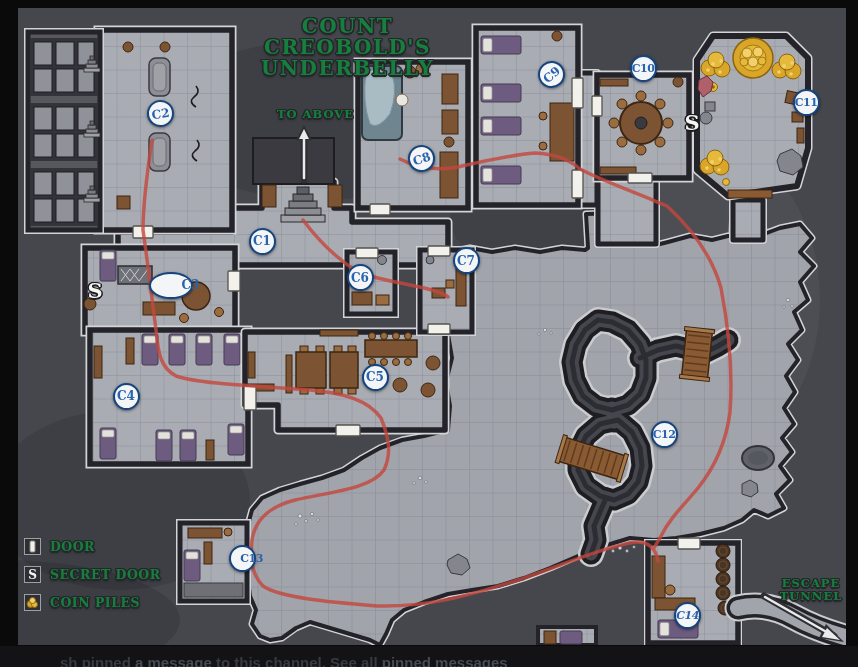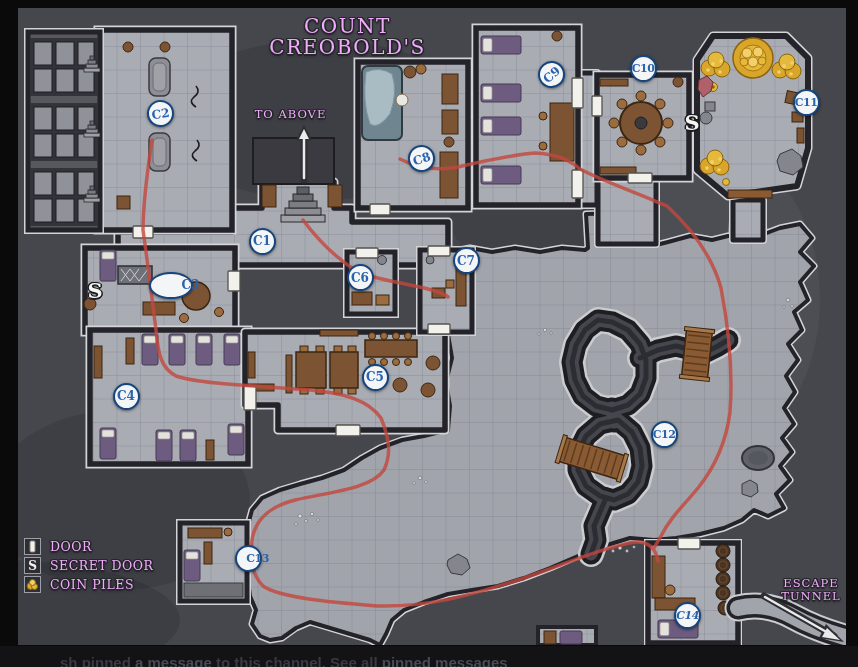--- a/index.html
+++ b/index.html
@@ -1,37 +1,37 @@
 <!DOCTYPE html>
 <html><head>
 <meta charset="utf-8">
 <style>
   html,body{margin:0;padding:0;background:#000;}
   .stage{position:relative;width:858px;height:667px;background:#0a0a0b;overflow:hidden;
          font-family:"DejaVu Serif","Liberation Serif",serif;}
   .map-svg{position:absolute;left:0;top:0;}
   .ovl{position:absolute;left:0;top:0;width:858px;height:667px;pointer-events:none;}
-  .outlined{color:#f0abfc;font-weight:normal;
+  .outlined{color:#15803d;font-weight:bold;
     text-shadow:-1.5px 0 #26262b,1.5px 0 #26262b,0 -1.5px #26262b,0 1.5px #26262b,
                 -1px -1px #26262b,1px -1px #26262b,-1px 1px #26262b,1px 1px #26262b,0 2px 3px rgba(0,0,0,.55);}
   .map-title{position:absolute;left:225px;top:16px;width:245px;text-align:center;
     font-size:20px;line-height:21px;letter-spacing:1.5px;}
   .small-note{position:absolute;font-size:11.5px;letter-spacing:1px;text-align:center;}
-  .to-above{left:243px;top:107px;width:95px;}
+  .to-above{left:268px;top:107px;width:95px;}
   .escape{right:12px;top:577px;width:70px;line-height:13px;}
   .marker{position:absolute;width:27px;height:27px;border-radius:50%;
     background:#f3f5f7;border:2.5px solid #15457f;box-sizing:border-box;
     display:flex;align-items:center;justify-content:center;
     font-size:12px;font-weight:bold;color:#2a62ab;
     box-shadow:0 1px 3px rgba(0,0,0,.5);}
   .marker.long{font-size:11px;letter-spacing:-0.5px;}
   .s-marker{position:absolute;font-size:21px;font-weight:bold;color:#f5f5f2;
     text-shadow:-1.5px 0 #1b1b1f,1.5px 0 #1b1b1f,0 -1.5px #1b1b1f,0 1.5px #1b1b1f,
                 -1px -1px #1b1b1f,1px 1px #1b1b1f;transform:translate(-50%,-55%);}
-  .legend{position:absolute;left:24px;top:537px;display:flex;flex-direction:column;gap:1px;}
+  .legend{position:absolute;left:24px;top:537px;display:flex;flex-direction:column;gap:10px;}
   .legend-row{display:flex;align-items:center;height:18px;}
   .licon{width:17px;height:17px;background:#2e2e33;border:1.5px solid #9aa0a8;
     box-sizing:border-box;display:flex;align-items:center;justify-content:center;flex:0 0 17px;}
   .llabel{margin-left:9px;font-size:12.5px;letter-spacing:0.5px;}
   .bottom-bar{position:absolute;left:0;top:646px;width:858px;height:21px;background:#131316;overflow:hidden;font-weight:bold;}
   .bottom-bar .txt{position:absolute;left:60px;top:8px;width:800px;white-space:nowrap;
     font-family:"Liberation Sans","DejaVu Sans",sans-serif;font-size:15px;color:#383b42;}
   .bottom-bar .txt b{color:#474b53;}
 </style>
 </head>
@@ -470,20 +470,21 @@
     <path d="M152,140 C146,180 143,208 143,230 C147,258 152,298 156,330 C158,354 161,368 176,376 C200,384 258,386 310,390 C344,393 368,400 381,418 C390,440 391,455 384,470 C371,489 330,492 295,500 C268,507 255,520 252,540 C250,560 252,575 263,586 C281,598 330,602 378,606 C428,607 468,596 518,580 C558,567 600,548 635,542 C650,541 656,550 658,561"></path>
     <path d="M303,220 C318,240 337,259 358,272 C381,281 406,283 428,289 C440,292 446,295 448,297"></path>
     <path d="M400,159 C415,167 435,171 458,167 C480,162 510,155 535,153 C556,154 570,160 580,169 C600,180 640,194 667,206 C692,229 712,256 721,288 C729,330 733,372 730,412 C726,444 714,468 698,488 C683,506 670,518 661,536 C657,543 655,546 654,548"></path>
   </g>
 </g>
 </svg>
 
 <div class="ovl">
   <div class="map-title outlined">
     <div>COUNT CREOBOLD'S</div>
+    <div>UNDERBELLY</div>
   </div>
 
   <div class="small-note to-above outlined">TO ABOVE</div>
   <svg style="position:absolute;left:288px;top:120px;" width="32" height="64">
     <g>
       <path d="M16,60 V16" stroke="#2e2e33" stroke-width="7" stroke-linecap="round"></path>
       <path d="M8,20 L16,5 L24,20 Z" fill="#2e2e33"></path>
       <path d="M16,58 V18" stroke="#e9eaec" stroke-width="2.5" stroke-linecap="round"></path>
       <path d="M11,19 L16,9 L21,19 Z" fill="#e9eaec"></path>
     </g>
@@ -535,21 +536,21 @@
         <div class="marker" style="left: 148.5px; top: 271.5px; transform: rotate(0deg); padding-left: 40px;">C3</div>
         <div class="marker" style="left: 112.5px; top: 382.5px; transform: rotate(0deg);">C4</div>
         <div class="marker" style="left: 361.5px; top: 363.5px; transform: rotate(0deg);">C5</div>
         <div class="marker" style="left: 346.5px; top: 264px; transform: rotate(0deg);">C6</div>
         <div class="marker" style="left: 452.5px; top: 247px; transform: rotate(0deg);">C7</div>
         <div class="marker" style="left: 407.5px; top: 144.5px; transform: rotate(-18deg);">C8</div>
         <div class="marker" style="left: 537.5px; top: 60.5px; transform: rotate(-40deg);">C9</div>
         <div class="marker long" style="left: 629.5px; top: 54.5px; transform: rotate(0deg);">C10</div>
         <div class="marker long" style="left: 792.5px; top: 88.5px; transform: rotate(0deg);">C11</div>
         <div class="marker long" style="left: 650.5px; top: 420.5px; transform: rotate(0deg);">C12</div>
-        <div class="marker long" style="left: 235px; top: 544.5px; transform: rotate(0deg); padding-left: 18px;">C13</div>
+        <div class="marker long" style="left: 229px; top: 544.5px; transform: rotate(0deg); padding-left: 18px;">C13</div>
         <div class="marker long" style="left: 674px; top: 601.5px; transform: rotate(0deg); font-style: italic;">C14</div>
       </div>
   <div id="secrets">
         <div class="s-marker" style="left: 95px; top: 292px;">S</div>
         <div class="s-marker" style="left: 692px; top: 124px;">S</div>
       </div>
 
   <div class="bottom-bar">
     <div class="txt"><span>sh pinned </span><b>a message</b><span> to this channel. See all </span><b>pinned messages</b></div>
   </div>

